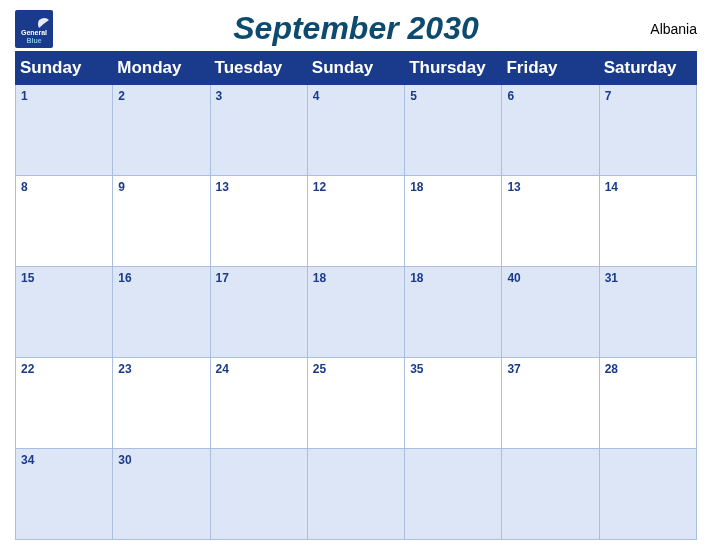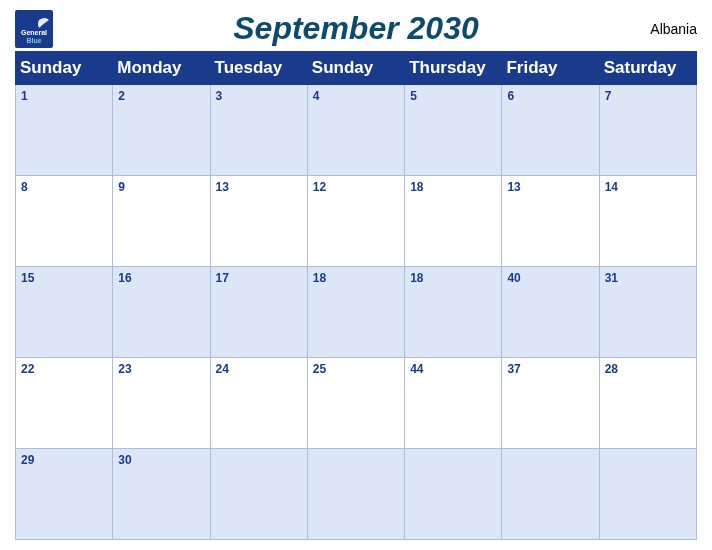--- a/index.html
+++ b/index.html
@@ -162,26 +162,26 @@
         <td><span class="day-num">18</span></td>
         <td><span class="day-num">18</span></td>
         <td><span class="day-num">40</span></td>
         <td><span class="day-num">31</span></td>
       </tr>
       <tr>
         <td><span class="day-num">22</span></td>
         <td><span class="day-num">23</span></td>
         <td><span class="day-num">24</span></td>
         <td><span class="day-num">25</span></td>
-        <td><span class="day-num">44</span></td>
+        <td><span class="day-num">35</span></td>
         <td><span class="day-num">37</span></td>
         <td><span class="day-num">28</span></td>
       </tr>
       <tr>
-        <td><span class="day-num">29</span></td>
+        <td><span class="day-num">34</span></td>
         <td><span class="day-num">30</span></td>
         <td></td>
         <td></td>
         <td></td>
         <td></td>
         <td></td>
       </tr>
     </tbody>
 </table>
 

